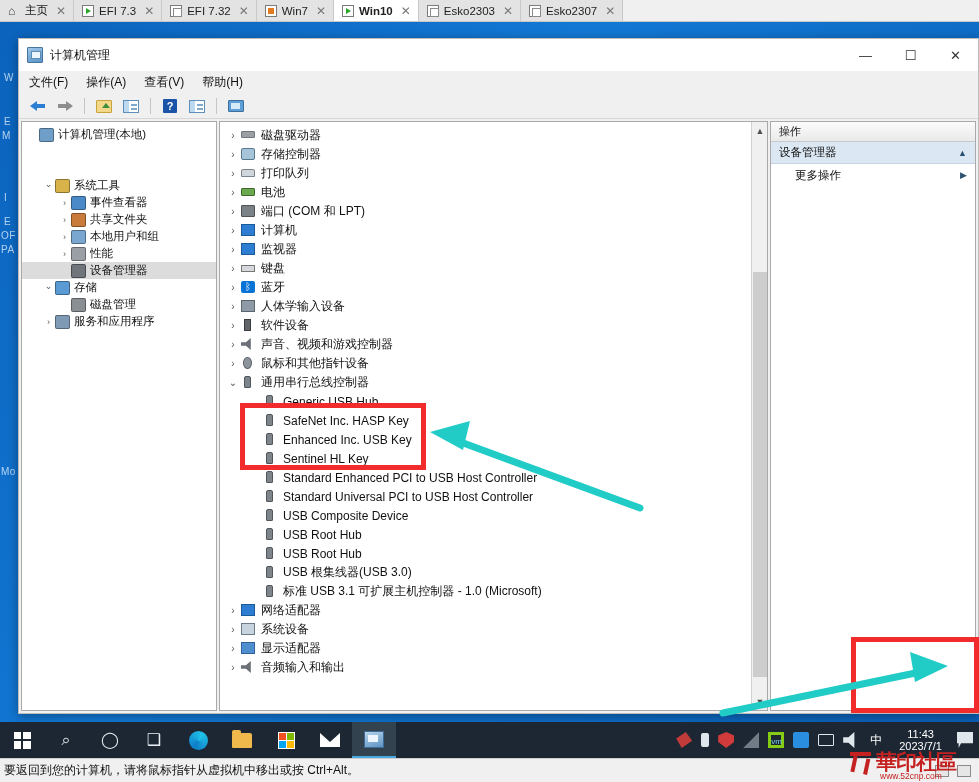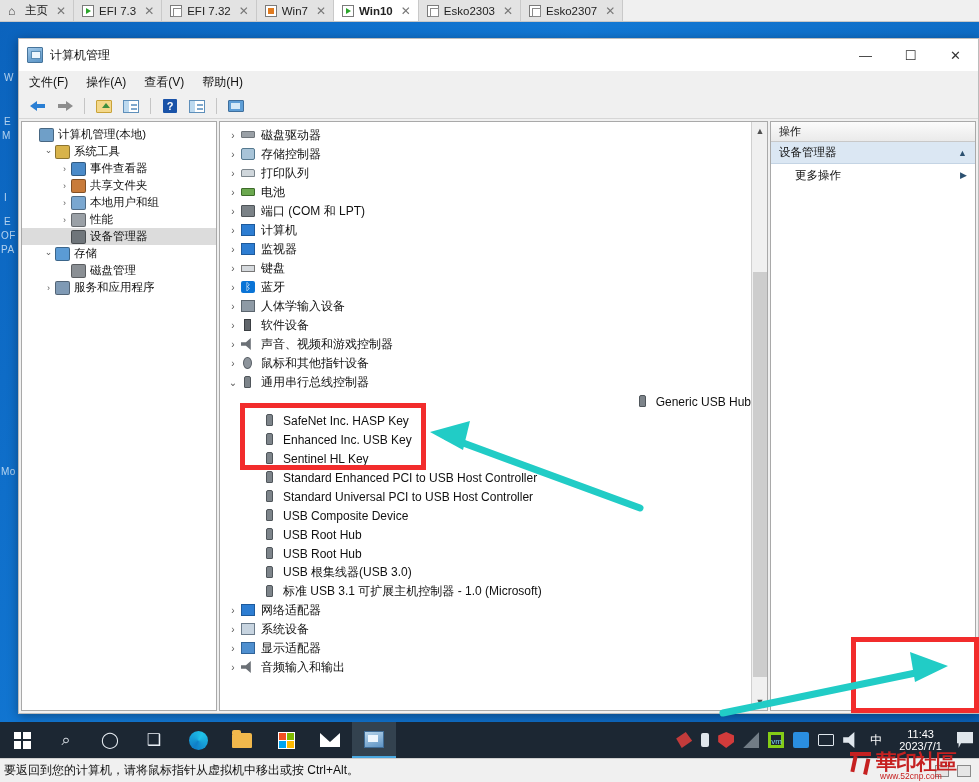--- a/index.html
+++ b/index.html
@@ -365,21 +365,21 @@
     </div>
 
     <div class="wbody">
 
       <div class="pane tree" id="treepane">
           <div class="trow" style="padding-left: 4px;">
             <span class="chev"></span>
             <span class="timg" style="background: rgb(111, 159, 200); border: 1px solid rgba(0, 0, 0, 0.35); border-radius: 2px;"></span>
             <span>计算机管理(本地)</span>
           </div>
-          <div class="trow" style="padding-left: 20px;">
+          <div class="trow" style="padding-left: 20px; margin-top: 34px;">
             <span class="chev open"></span>
             <span class="timg" style="background: rgb(216, 179, 74); border: 1px solid rgba(0, 0, 0, 0.35); border-radius: 2px;"></span>
             <span>系统工具</span>
           </div>
           <div class="trow" style="padding-left: 36px;">
             <span class="chev closed"></span>
             <span class="timg" style="background: rgb(74, 138, 200); border: 1px solid rgba(0, 0, 0, 0.35); border-radius: 2px;"></span>
             <span>事件查看器</span>
           </div>
           <div class="trow" style="padding-left: 36px;">
@@ -512,21 +512,21 @@
               </span>
               <span>鼠标和其他指针设备</span>
             </div>
             <div class="drow" style="padding-left: 6px;">
               <span class="dchev">⌄</span>
               <span class="dicon">
                 <span class="gi usb"></span>
               </span>
               <span>通用串行总线控制器</span>
             </div>
-            <div class="drow" style="padding-left: 40px; justify-content: flex-end;">
+            <div class="drow" style="padding-left: 28px;">
               <span class="dchev"></span>
               <span class="dicon">
                 <span class="gi usb"></span>
               </span>
               <span>Generic USB Hub</span>
             </div>
             <div class="drow" style="padding-left: 28px;">
               <span class="dchev"></span>
               <span class="dicon">
                 <span class="gi usb"></span>

